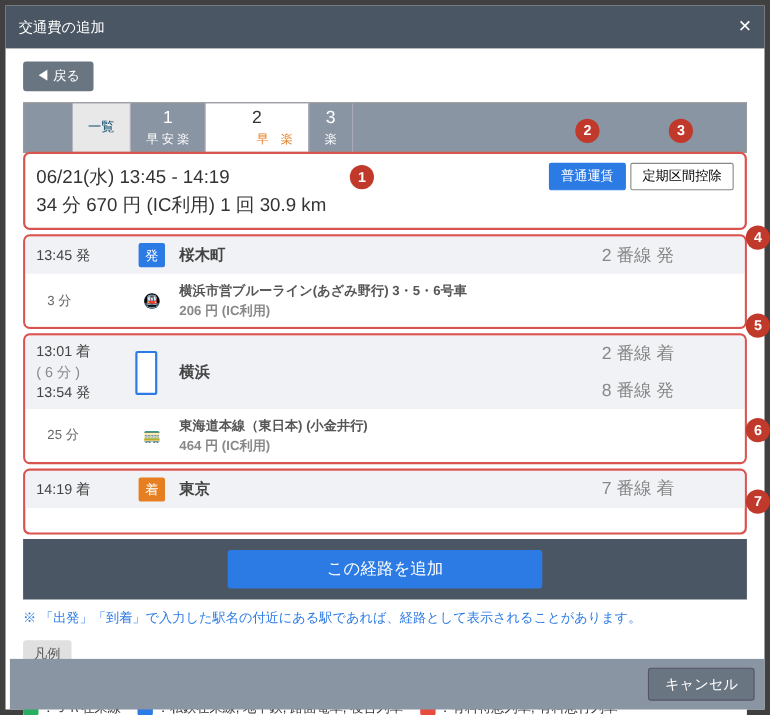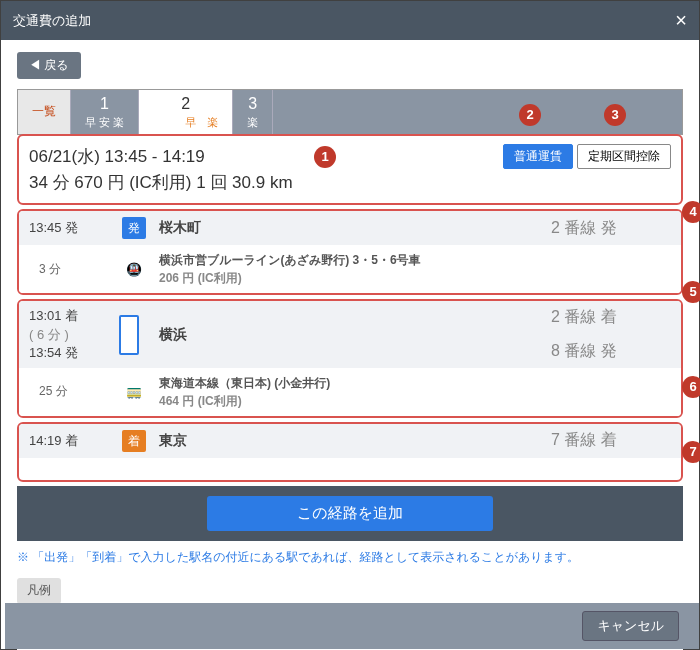--- a/index.html
+++ b/index.html
@@ -1,24 +1,24 @@
 <!DOCTYPE html>
 <html><head>
 <meta charset="utf-8">
 <style>
 * { box-sizing: border-box; margin: 0; padding: 0; }
 body { font-family: "Hiragino Sans", "Meiryo", sans-serif; font-size: 13px; background: #fff; color: #333; }
-.modal { width: 700px; height: 650px; background: #fff; position: relative; border: 1px solid #404040; }
+.modal { width: 700px; height: 650px; background: #fff; position: relative; border: 5px solid #404040; }
 .titlebar { background: #4a5663; color: #fff; padding: 8px 12px; display: flex; justify-content: space-between; align-items: center; }
 .titlebar .close { font-size: 20px; cursor: pointer; }
 .content { padding: 12px 16px; }
 .back-btn { background: #6a7582; color: #fff; border: none; padding: 5px 12px; border-radius: 3px; cursor: pointer; font-size: 12px; }
 .tabs { display: flex; background: #8a95a3; margin-top: 10px; border: 1px solid #999; }
 .tab { padding: 4px 14px; text-align: center; border-right: 1px solid #aab; color: #fff; cursor: pointer; font-size: 12px; line-height: 1.3; }
-.tab.list { background: #e8e8e8; color: #c2410c; display: flex; align-items: center; }
+.tab.list { background: #e8e8e8; color: #0c4a6e; display: flex; align-items: center; margin-left: 44px; }
 .tab.active { background: #fff; color: #333; }
 .tab .num { font-size: 16px; display: block; }
 .tab .tags { font-size: 11px; }
 .tab.active .tags { color: #e67e22; margin-left: 32px; }
 .summary-row { display: flex; align-items: flex-start; justify-content: space-between; padding: 8px 10px; border: 2px solid #d9534f; border-radius: 6px; margin-top: -1px; background: #fff; position: relative; }
 .summary-text { font-size: 17px; line-height: 1.5; }
 .fare-btns { display: flex; gap: 4px; }
 .fare-btn { padding: 3px 10px; font-size: 12px; border: 1px solid #888; border-radius: 2px; cursor: pointer; background: #fff; }
 .fare-btn.active { background: #2c7be5; color: #fff; border-color: #2c7be5; }
 .route-block { border: 2px solid #d9534f; border-radius: 6px; margin-top: 4px; background: #fff; overflow: hidden; }
@@ -35,21 +35,21 @@
 .dur-col { width: 90px; color: #666; font-size: 12px; padding-left: 10px; }
 .line-col { width: 30px; text-align: center; position: relative; }
 .line-info { flex: 1; padding-left: 10px; font-size: 12px; color: #555; line-height: 1.5; font-weight: bold; }
 .line-info .fare { color: #888; }
 .add-route-bar { background: #4a5663; padding: 10px; text-align: center; margin-top: 4px; position: relative; }
 .add-route-btn { background: #2c7be5; color: #fff; border: none; padding: 8px 90px; font-size: 15px; border-radius: 3px; cursor: pointer; }
 .note { color: #2c7be5; font-size: 12px; margin-top: 8px; }
 .legend { margin-top: 12px; background: #fff; font-size: 12px; line-height: 1.8; }
 .legend-title { background: #e0e0e0; display: inline-block; padding: 2px 10px; border-radius: 3px; color: #555; margin-bottom: 4px; }
 .legend .tag { display: inline-block; background: #8a95a3; color: #fff; padding: 0 4px; border-radius: 2px; font-size: 11px; margin-right: 2px; }
-.footer { position: absolute; bottom: 0; left: 4px; right: 0; background: #8a95a3; padding: 8px 20px; text-align: right; }
+.footer { position: absolute; bottom: 0; left: 4px; right: 0; background: #8a95a3; padding: 8px 9px; text-align: right; }
 .cancel-btn { background: #6a7582; color: #fff; border: 1px solid #556; padding: 5px 14px; border-radius: 3px; cursor: pointer; font-size: 13px; }
 .callout { position: absolute; width: 22px; height: 22px; background: #c0392b; color: #fff; border-radius: 50%; text-align: center; line-height: 22px; font-size: 13px; font-weight: bold; z-index: 10; }
 .icon-sq { display: inline-block; width: 14px; height: 14px; border-radius: 3px; vertical-align: middle; margin-right: 3px; }
 </style>
 </head>
 <body>
 
 <div class="modal">
   <div class="titlebar">
     <span>交通費の追加</span>

